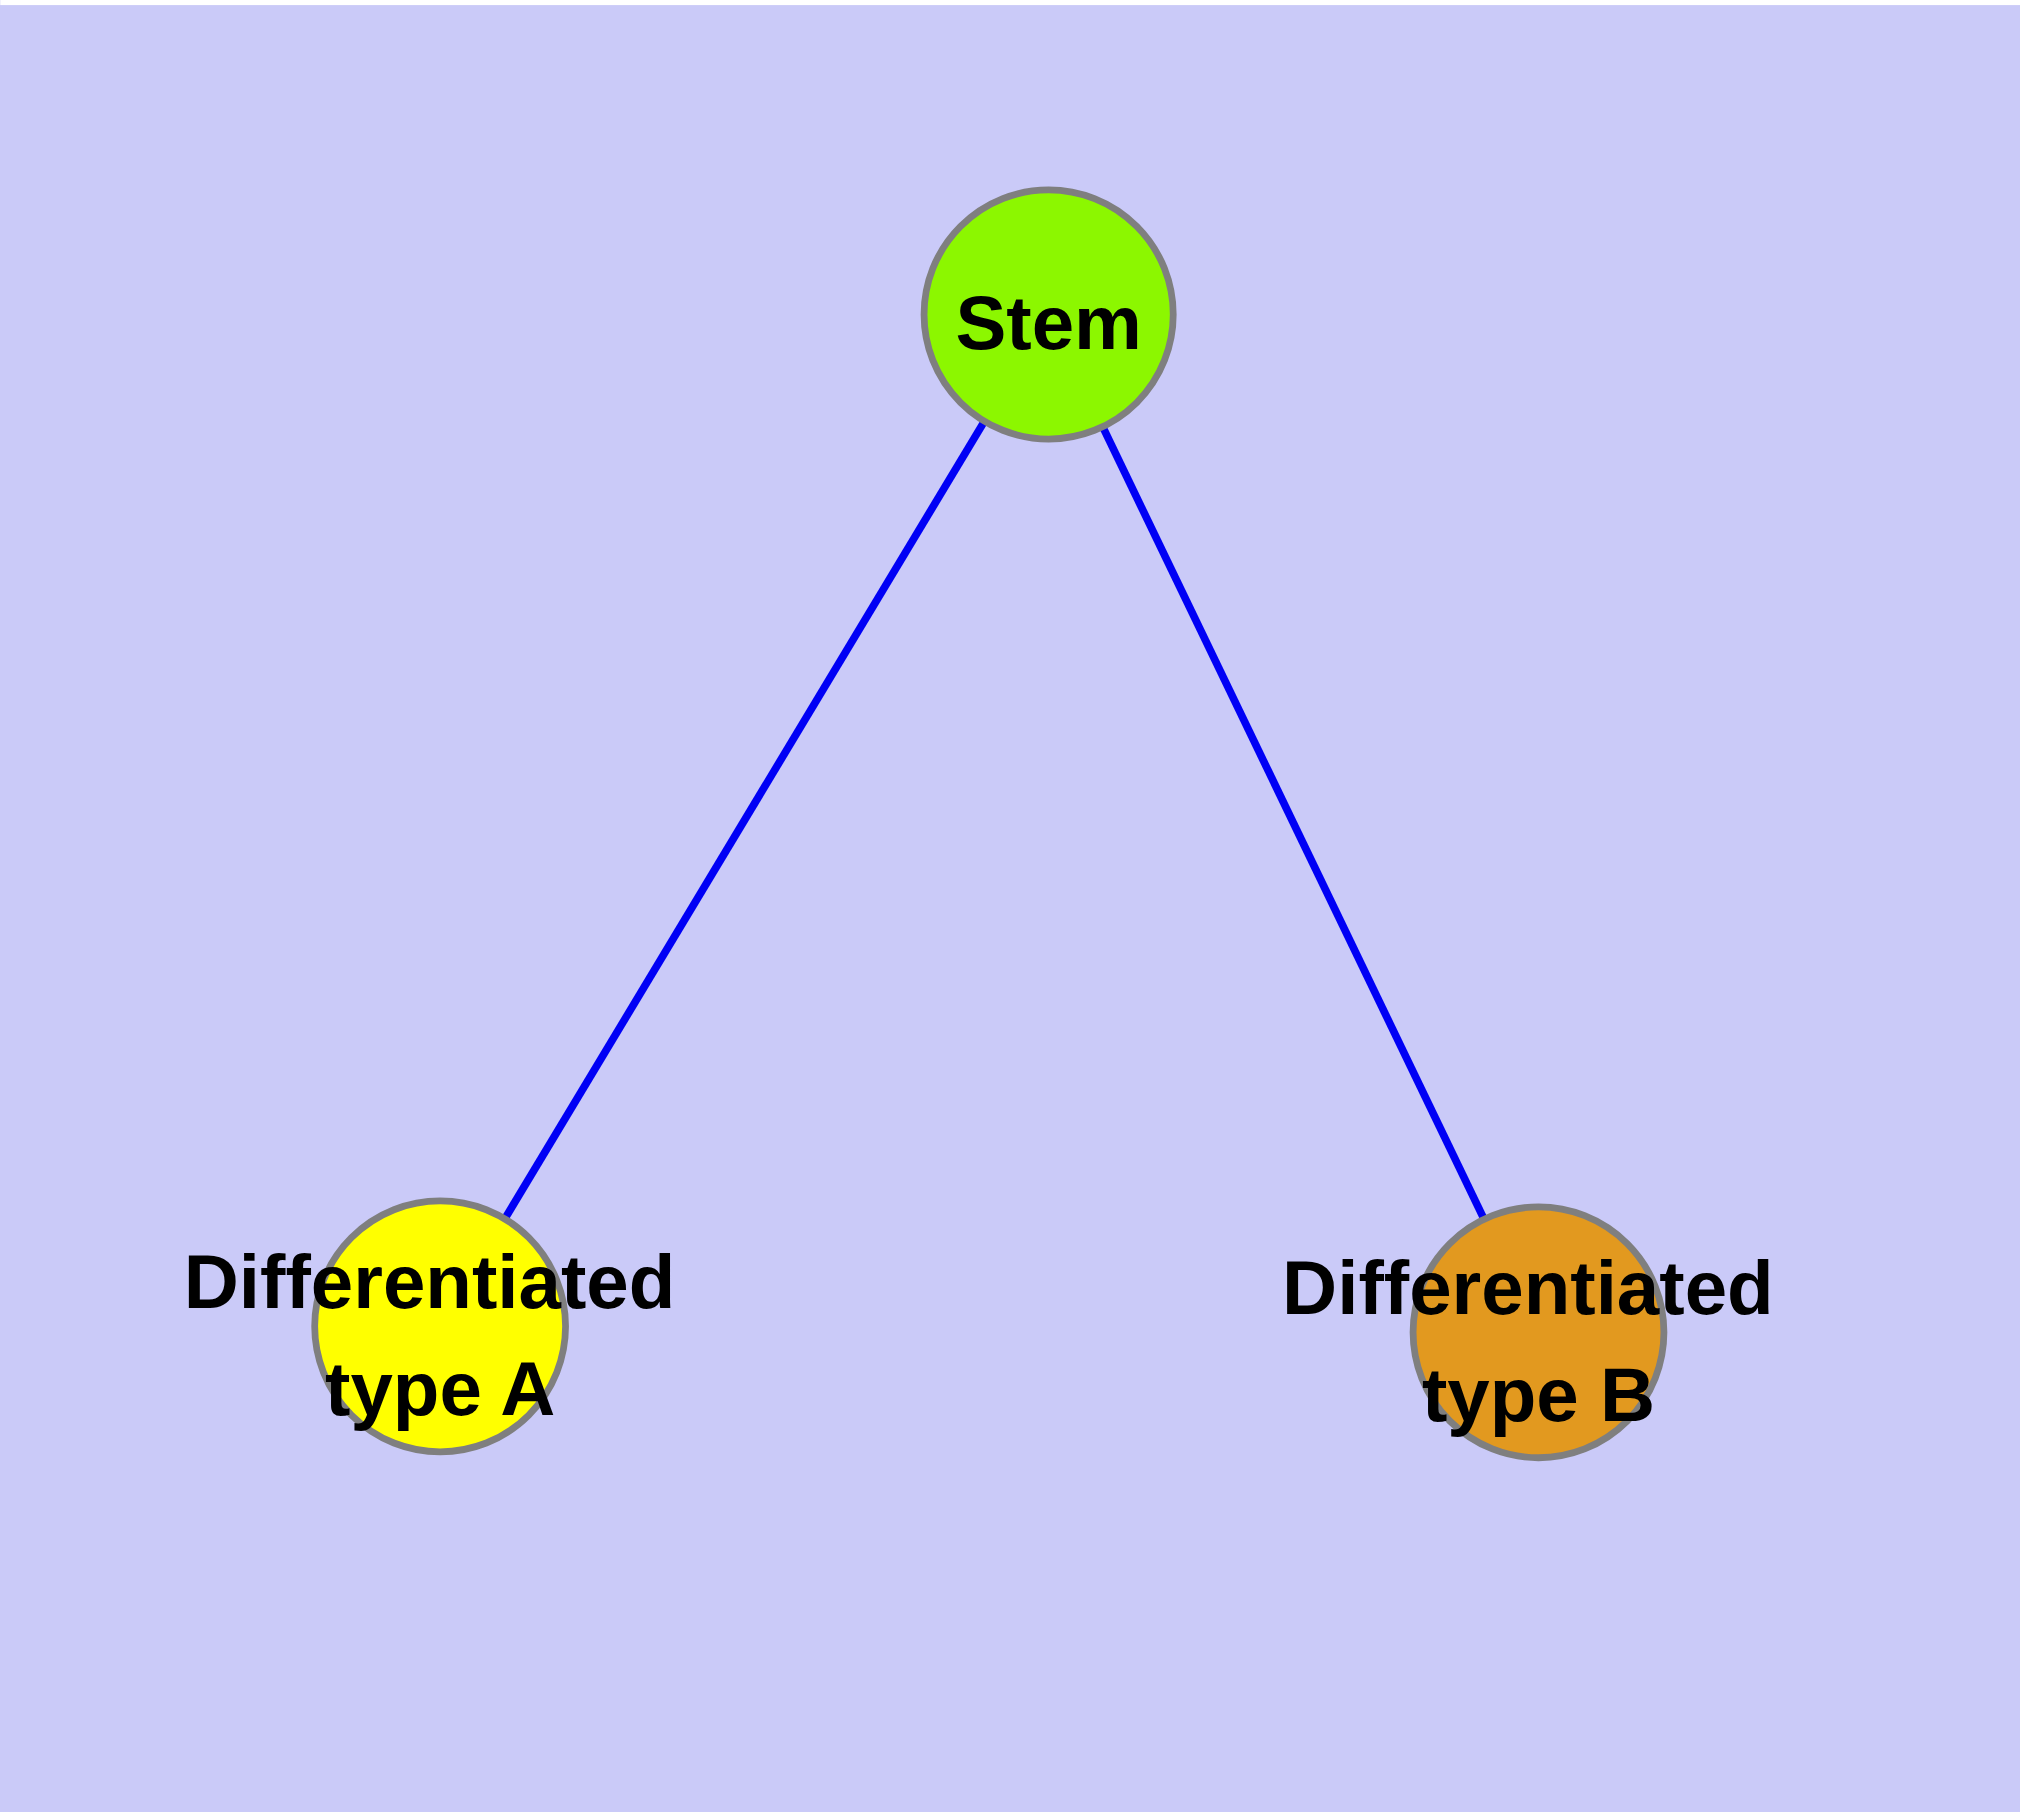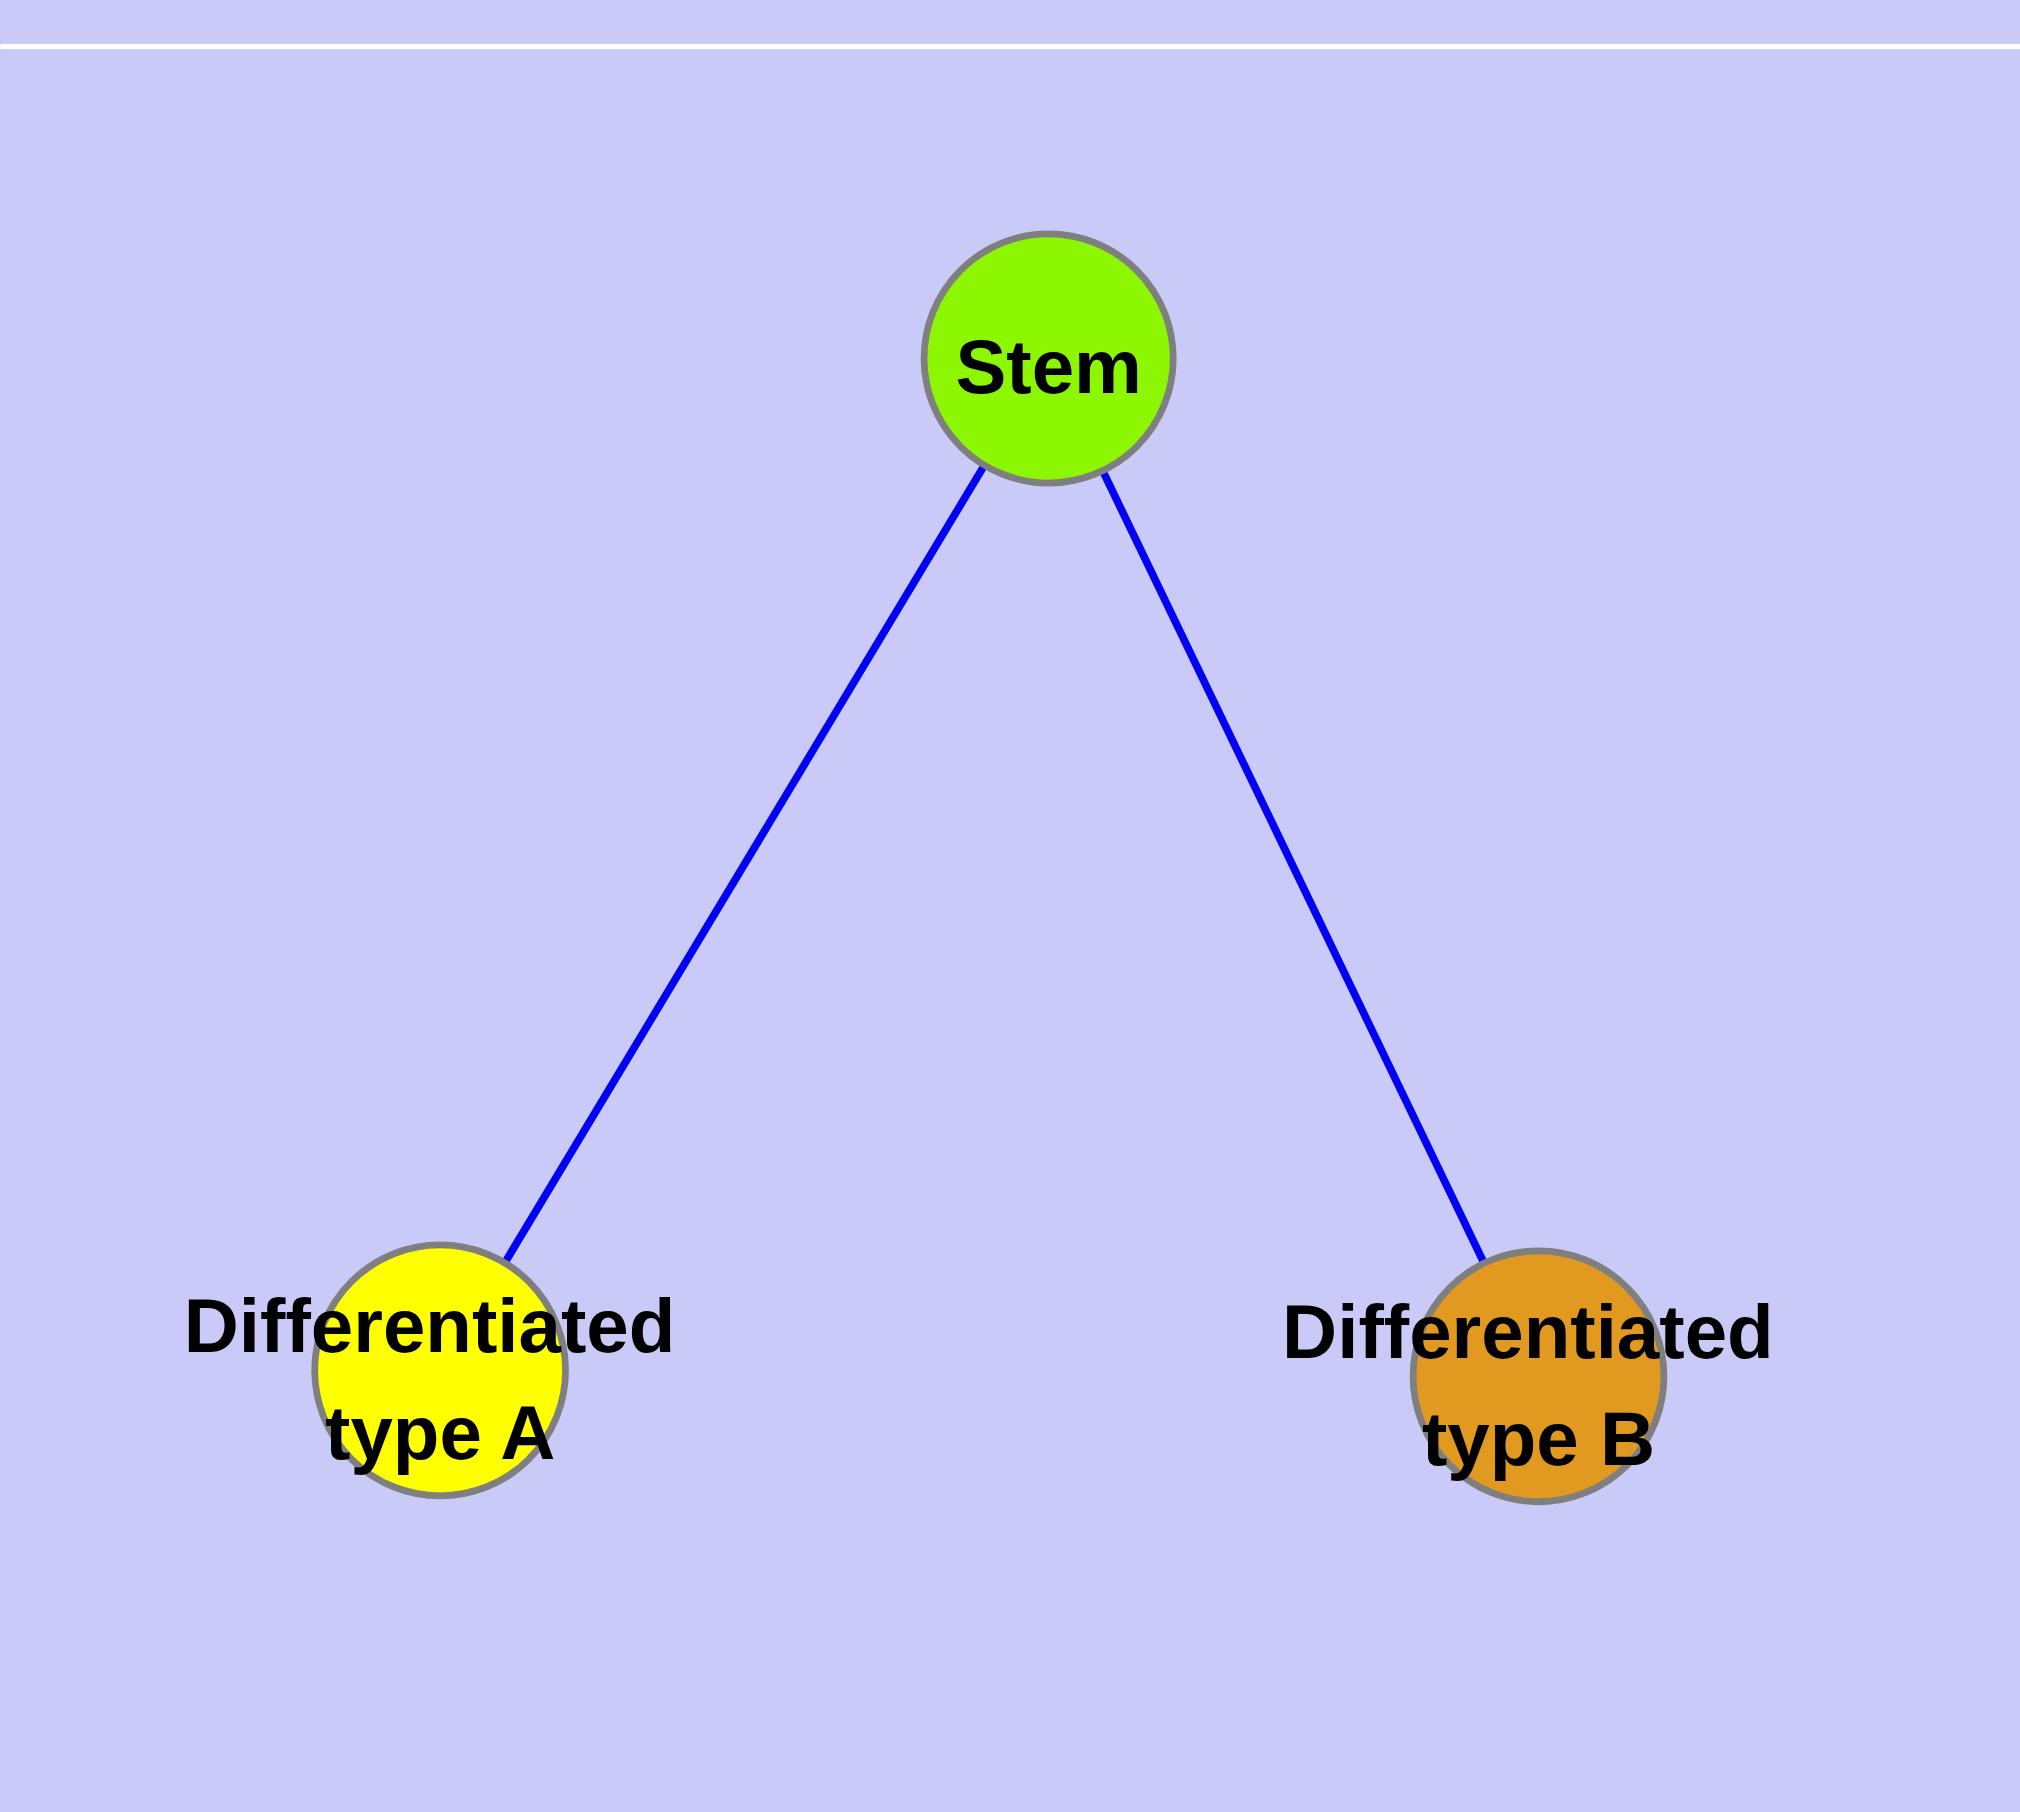--- a/index.html
+++ b/index.html
@@ -7,21 +7,20 @@
     padding: 0;
     width: 2021px;
     height: 1812px;
     overflow: hidden;
     background: #cacaf8;
   }
   .stage {
     position: relative;
     width: 2021px;
     height: 1652px;
-    margin-top: 44px;
   }
   svg.graph-canvas {
     position: absolute;
     left: 0;
     top: 0;
     display: block;
   }
   .edge {
     stroke-width: 9px;
     stroke-linecap: butt;

